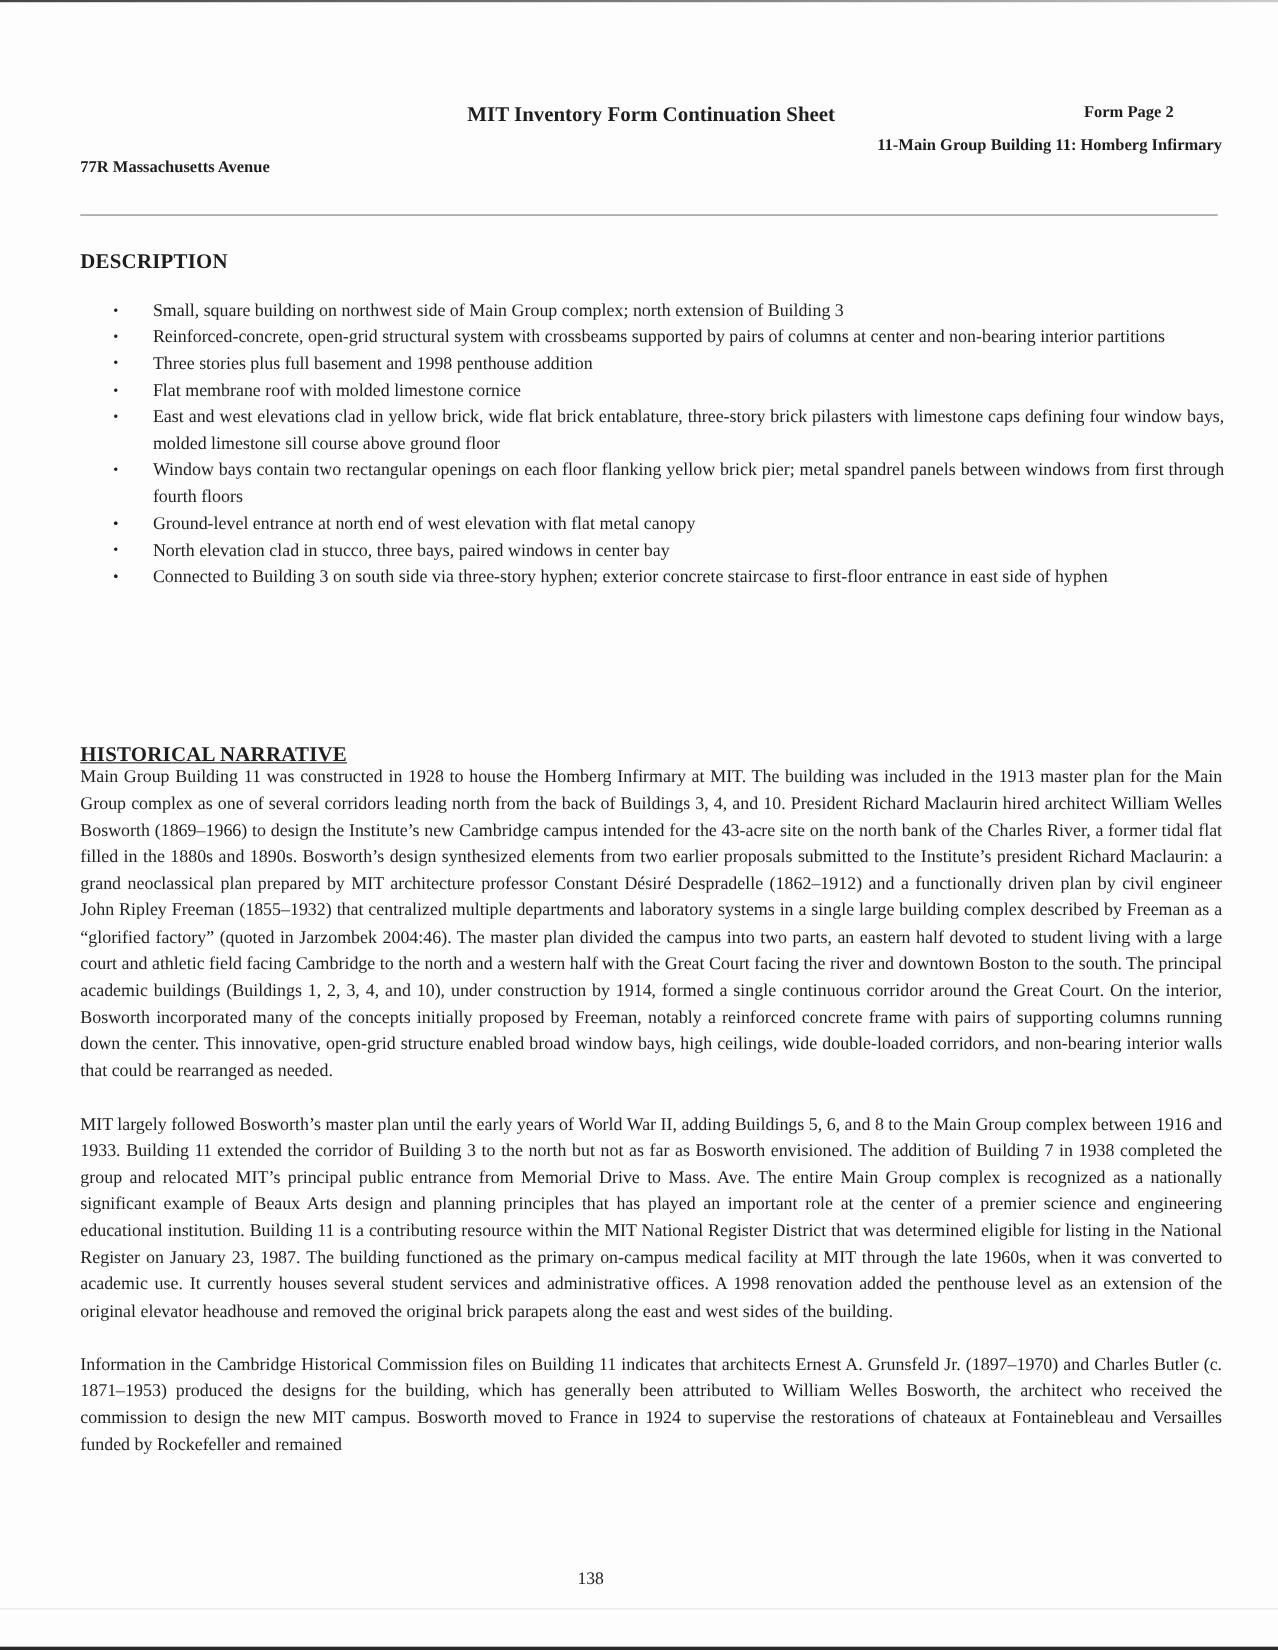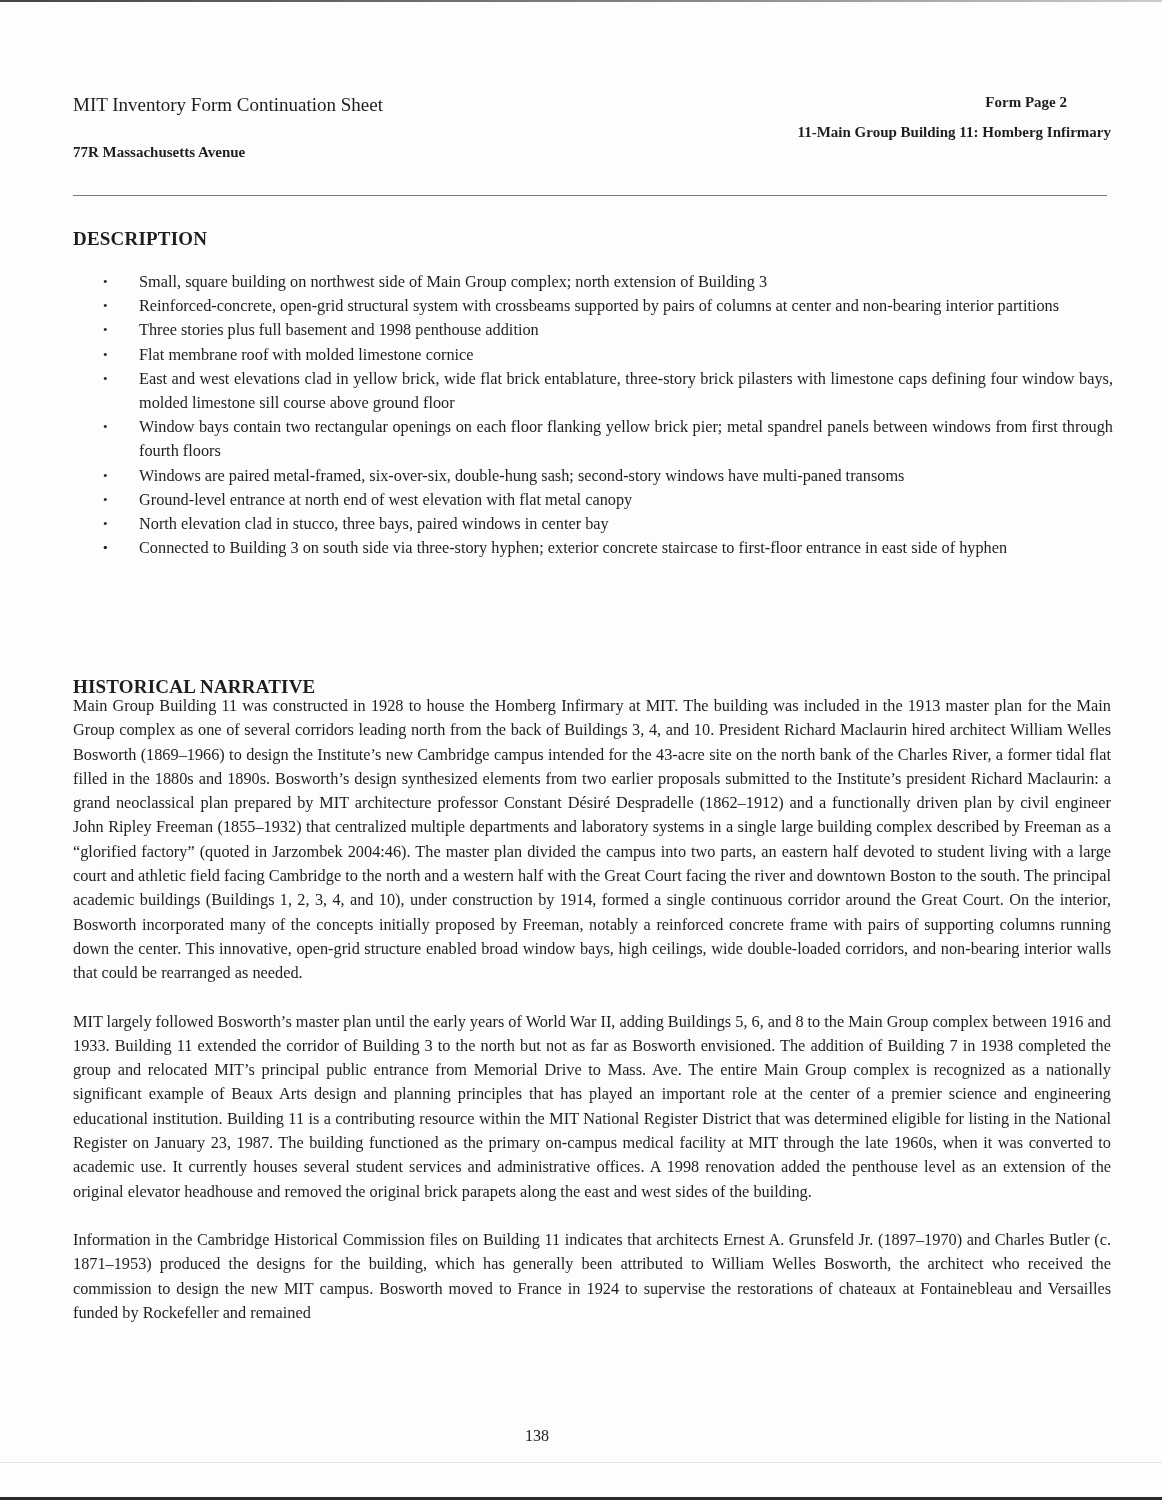--- a/index.html
+++ b/index.html
@@ -32,23 +32,24 @@
       left: 73px;
       top: 92px;
       width: 1038px;
     }
     .header {
       position: relative;
       height: 85px;
     }
     .form-title {
       font-size: 19px;
-      font-weight: normal;
+      font-weight: bold;
       margin: 0;
       line-height: 26px;
+      text-align: center;
     }
     .form-page {
       position: absolute;
       right: 44px;
       top: 2px;
       font-size: 15px;
       font-weight: bold;
     }
     .subtitle {
       font-size: 15px;
@@ -98,21 +99,21 @@
       padding-left: 66px;
       text-align: justify;
     }
     .bullets li .bullet {
       position: absolute;
       left: 30px;
       top: 0;
       font-size: 13px;
     }
     #hist-heading {
-      position: absolute; left: 73px; top: 676px;
+      position: absolute; left: 73px; top: 676px; text-decoration: underline;
     }
     .narrative {
       position: absolute;
       left: 73px;
       top: 694px;
       width: 1038px;
       font-size: 16.3px;
       line-height: 24.3px;
     }
     .narrative p {
@@ -147,21 +148,21 @@
 
 <h2 id="desc-heading" class="section-heading">DESCRIPTION</h2>
 
 <ul class="bullets">
   <li><span class="bullet">•</span><span>Small, square building on northwest side of Main Group complex; north extension of Building 3</span></li>
   <li><span class="bullet">•</span><span>Reinforced-concrete, open-grid structural system with crossbeams supported by pairs of columns at center and non-bearing interior partitions</span></li>
   <li><span class="bullet">•</span><span>Three stories plus full basement and 1998 penthouse addition</span></li>
   <li><span class="bullet">•</span><span>Flat membrane roof with molded limestone cornice</span></li>
   <li><span class="bullet">•</span><span>East and west elevations clad in yellow brick, wide flat brick entablature, three-story brick pilasters with limestone caps defining four window bays, molded limestone sill course above ground floor</span></li>
   <li><span class="bullet">•</span><span>Window bays contain two rectangular openings on each floor flanking yellow brick pier; metal spandrel panels between windows from first through fourth floors</span></li>
-  <li><span class="bullet">•</span><span>Windows are paired metal-framed, six-over-six, double-hung sash; second-story windows have multi-paned transoms</span></li>
+  <li><span class="bullet">•</span></li>
   <li><span class="bullet">•</span><span>Ground-level entrance at north end of west elevation with flat metal canopy</span></li>
   <li><span class="bullet">•</span><span>North elevation clad in stucco, three bays, paired windows in center bay</span></li>
   <li><span class="bullet">•</span></li>
   <li><span class="bullet">•</span><span>Connected to Building 3 on south side via three-story hyphen; exterior concrete staircase to first-floor entrance in east side of hyphen</span></li>
 </ul>
 
 <h2 id="hist-heading" class="section-heading">HISTORICAL NARRATIVE</h2>
 
 <div class="narrative">
   <p>Main Group Building 11 was constructed in 1928 to house the Homberg Infirmary at MIT. The building was included in the 1913 master plan for the Main Group complex as one of several corridors leading north from the back of Buildings 3, 4, and 10. President Richard Maclaurin hired architect William Welles Bosworth (1869–1966) to design the Institute’s new Cambridge campus intended for the 43-acre site on the north bank of the Charles River, a former tidal flat filled in the 1880s and 1890s. Bosworth’s design synthesized elements from two earlier proposals submitted to the Institute’s president Richard Maclaurin: a grand neoclassical plan prepared by MIT architecture professor Constant Désiré Despradelle (1862–1912) and a functionally driven plan by civil engineer John Ripley Freeman (1855–1932) that centralized multiple departments and laboratory systems in a single large building complex described by Freeman as a “glorified factory” (quoted in Jarzombek 2004:46). The master plan divided the campus into two parts, an eastern half devoted to student living with a large court and athletic field facing Cambridge to the north and a western half with the Great Court facing the river and downtown Boston to the south. The principal academic buildings (Buildings 1, 2, 3, 4, and 10), under construction by 1914, formed a single continuous corridor around the Great Court. On the interior, Bosworth incorporated many of the concepts initially proposed by Freeman, notably a reinforced concrete frame with pairs of supporting columns running down the center. This innovative, open-grid structure enabled broad window bays, high ceilings, wide double-loaded corridors, and non-bearing interior walls that could be rearranged as needed.</p>

